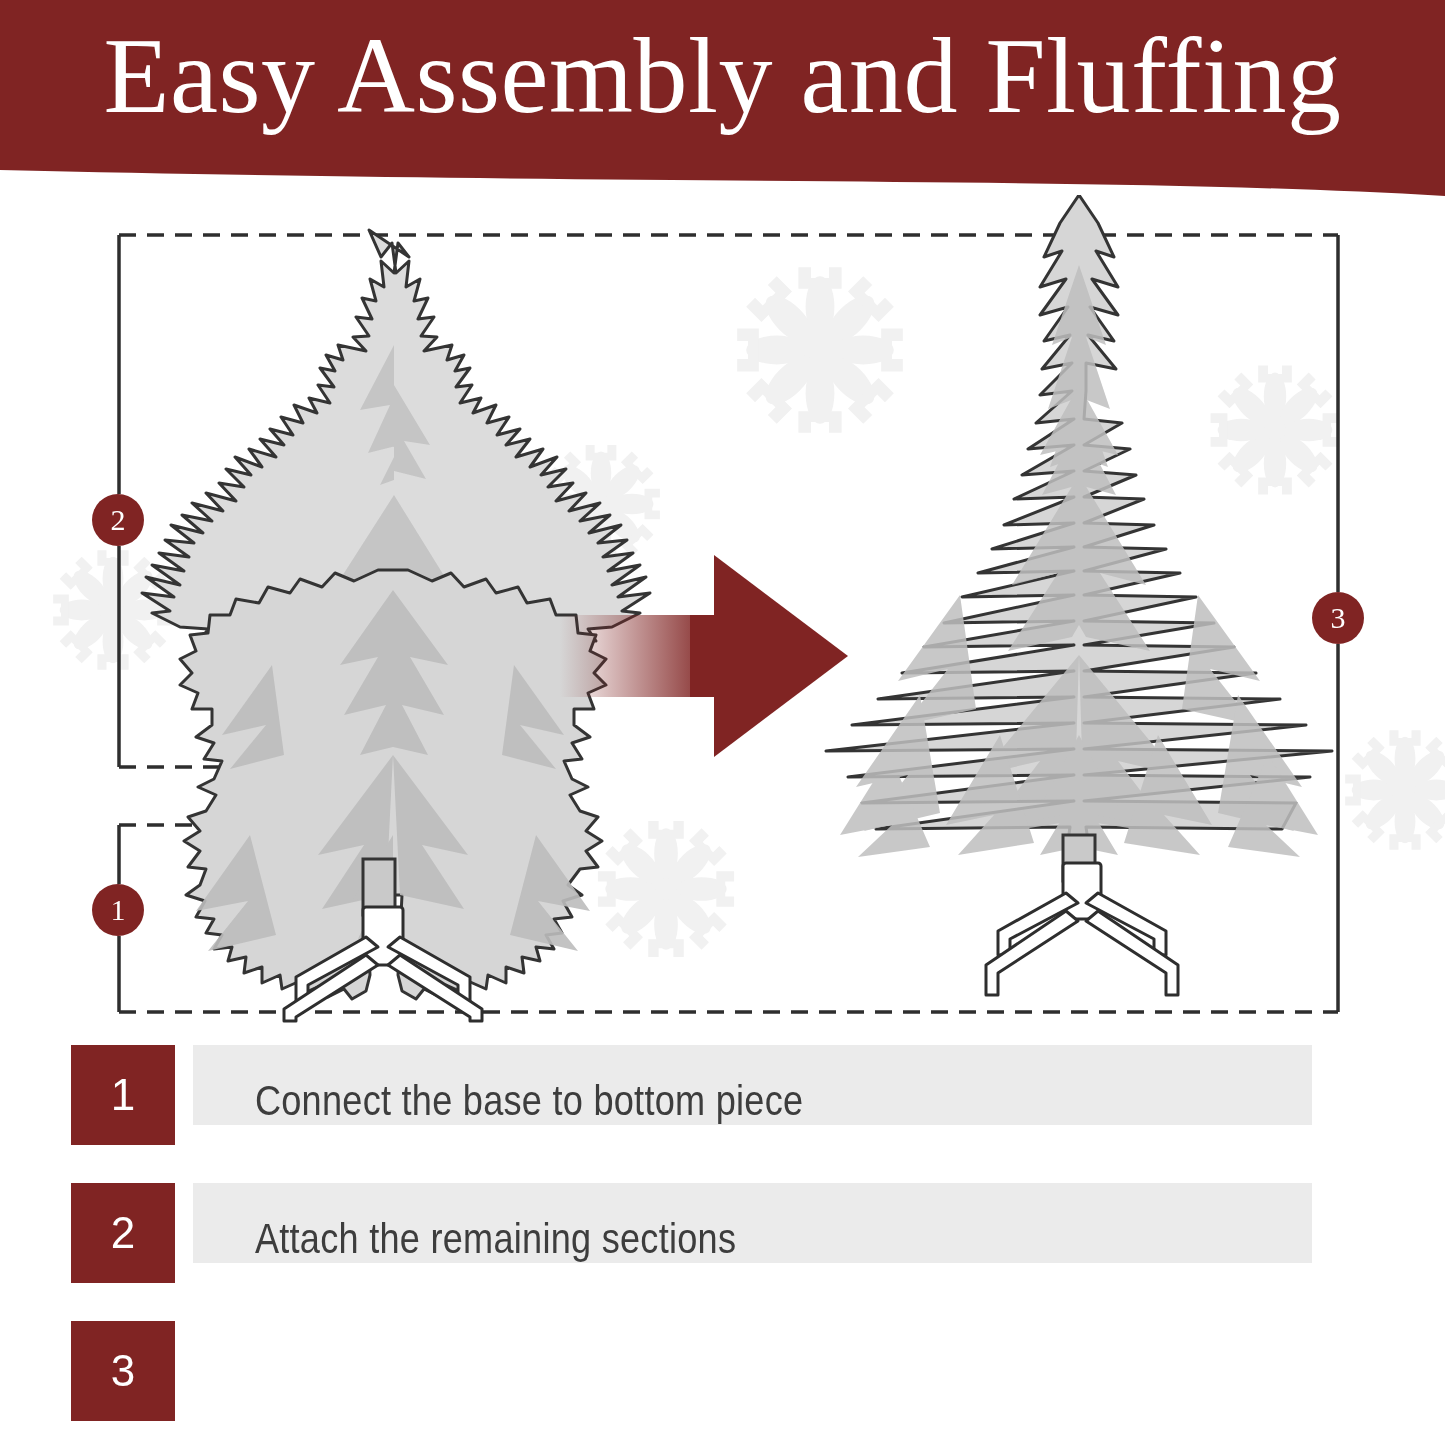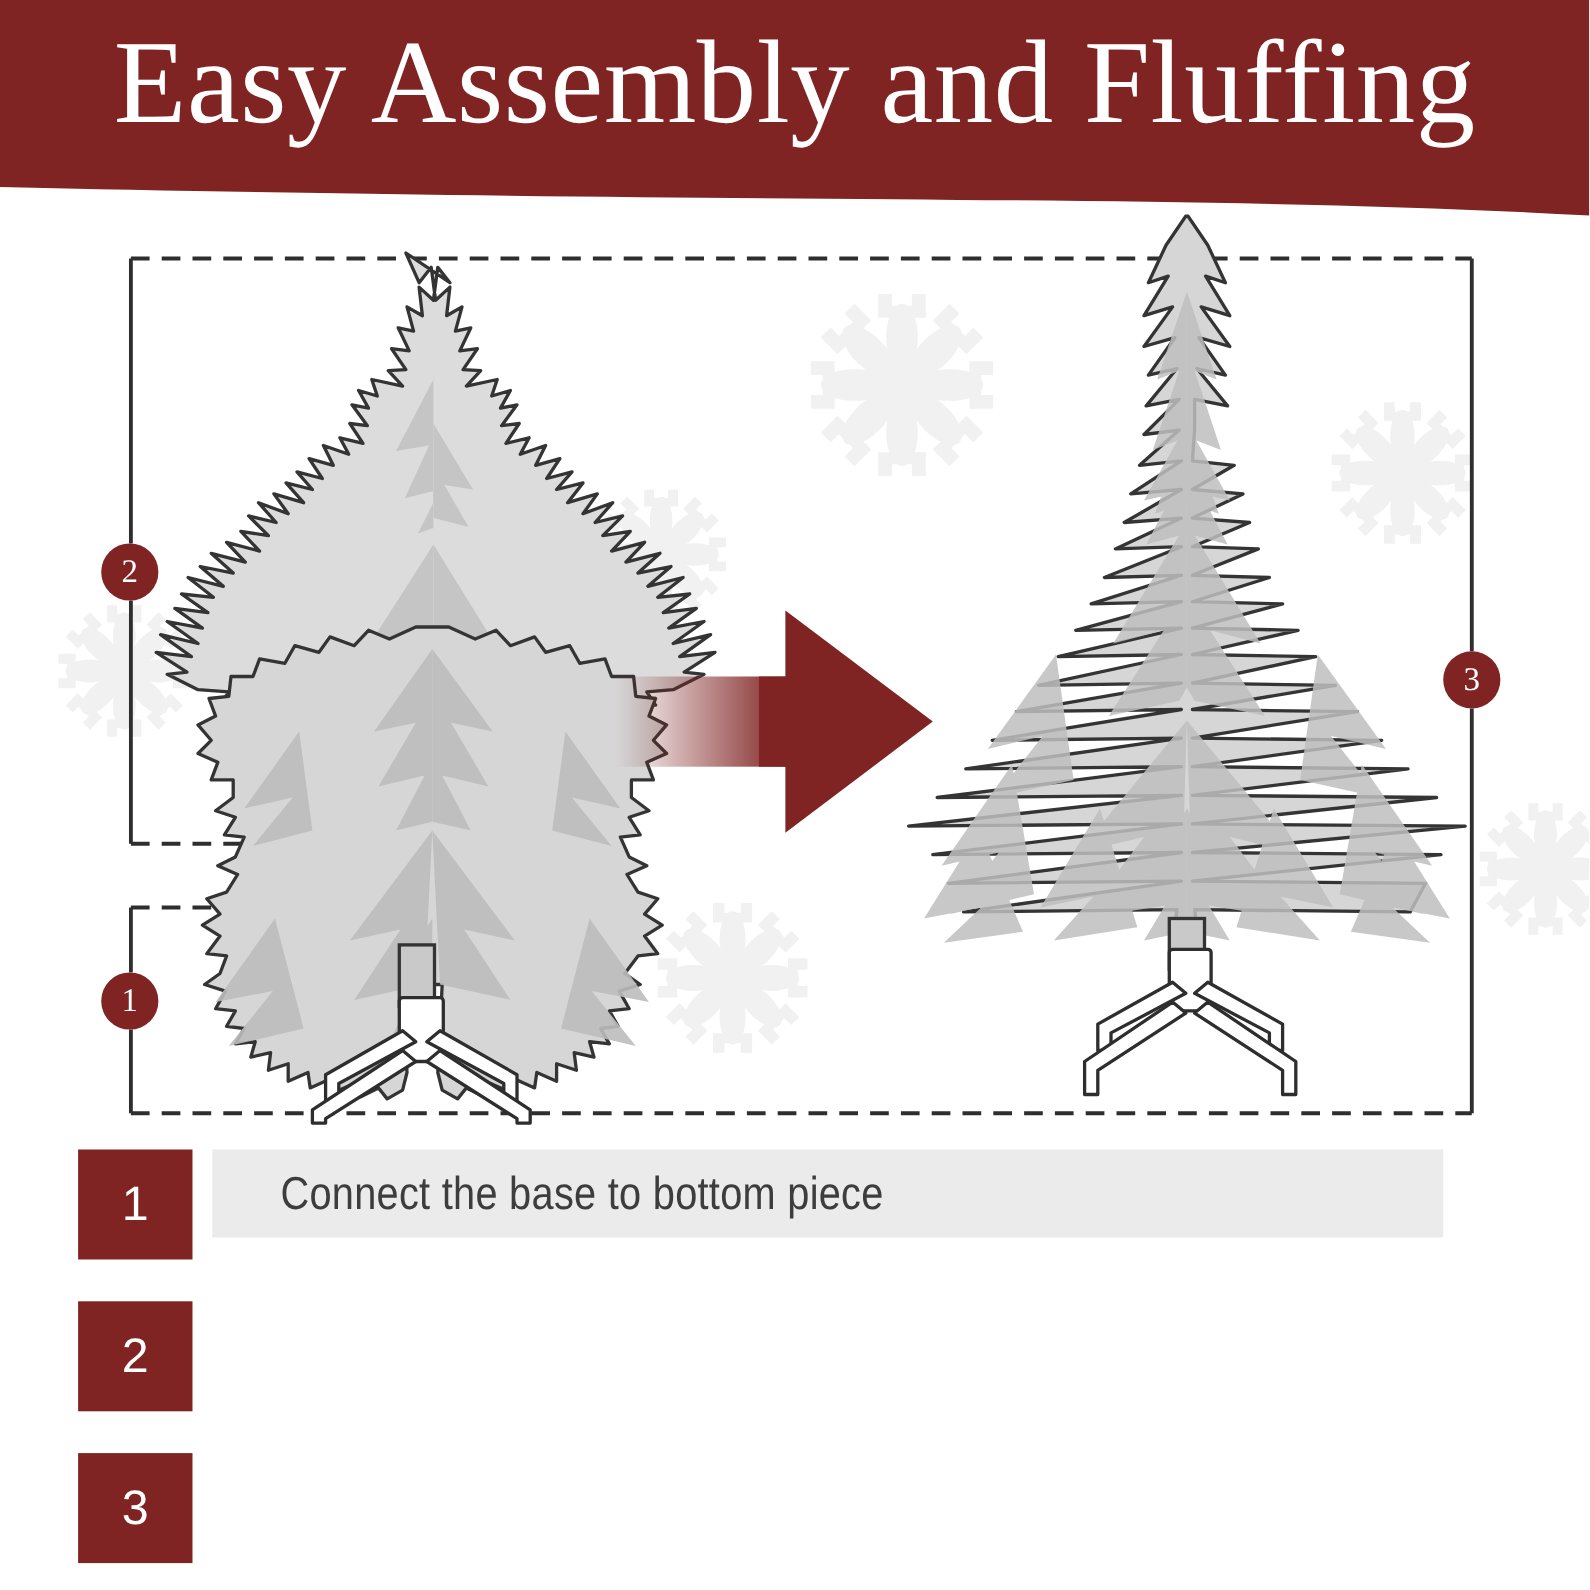--- a/index.html
+++ b/index.html
@@ -52,21 +52,21 @@
   #row-3{top:281px;}
   .legend-num{
     width:104px;height:100px;flex:0 0 104px;
     background:#802423;color:#ffffff;
     display:flex;align-items:center;justify-content:center;
     font-family:"Liberation Sans", sans-serif;
     font-size:44px;font-weight:300;line-height:1;
   }
   .legend-bar{
     flex:1 1 auto;height:80px;background:#ebebeb;
-    display:flex;align-items:center;
+    display:flex;align-items:flex-end;
     margin-left:18px;margin-right:134px;
     color:#3a3a3a;
   }
   .legend-text{
     padding-left:72px;
     font-family:"Liberation Sans", sans-serif;
     font-size:42px;font-weight:300;
     letter-spacing:0.3px;
     transform:scaleX(0.86);
     transform-origin:left center;
@@ -313,20 +313,23 @@
 
     <div class="legend-row" id="row-1">
       <div class="legend-num">1</div>
       <div class="legend-bar">
         <span class="legend-text">Connect the base to bottom piece</span>
       </div>
     </div>
 
     <div class="legend-row" id="row-2">
       <div class="legend-num">2</div>
+      <div class="legend-bar">
+        <span class="legend-text">Attach the remaining sections</span>
+      </div>
     </div>
 
     <div class="legend-row" id="row-3">
       <div class="legend-num">3</div>
     </div>
 
   </div>
 </div>
 
 </body></html>

